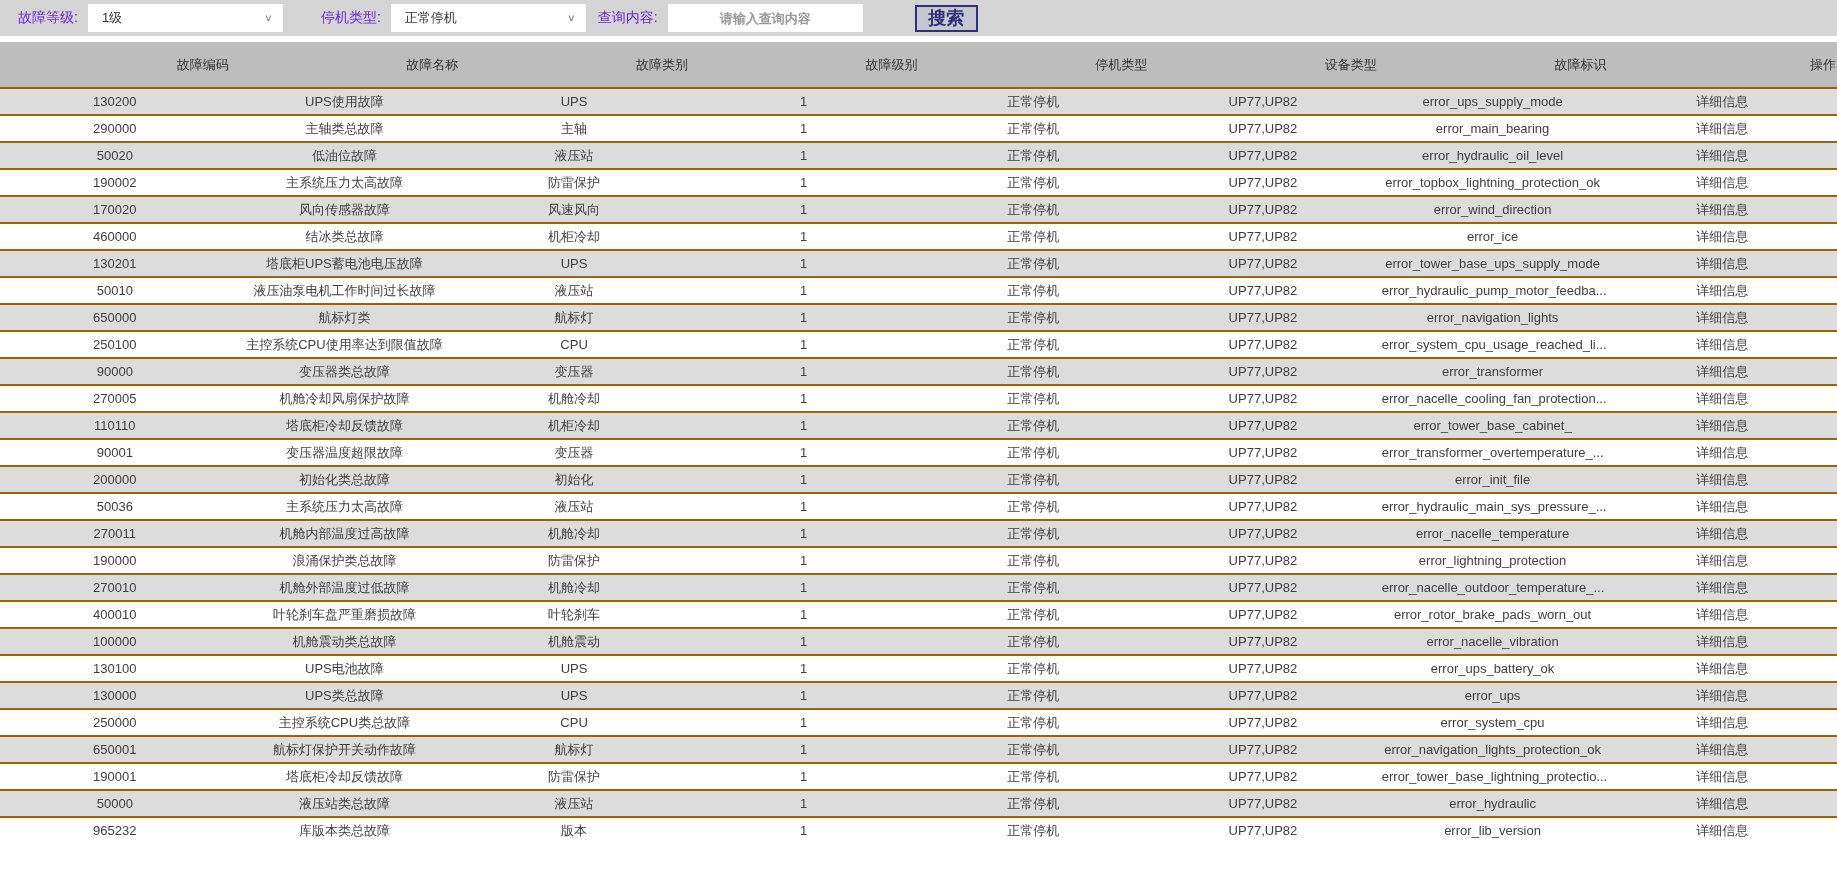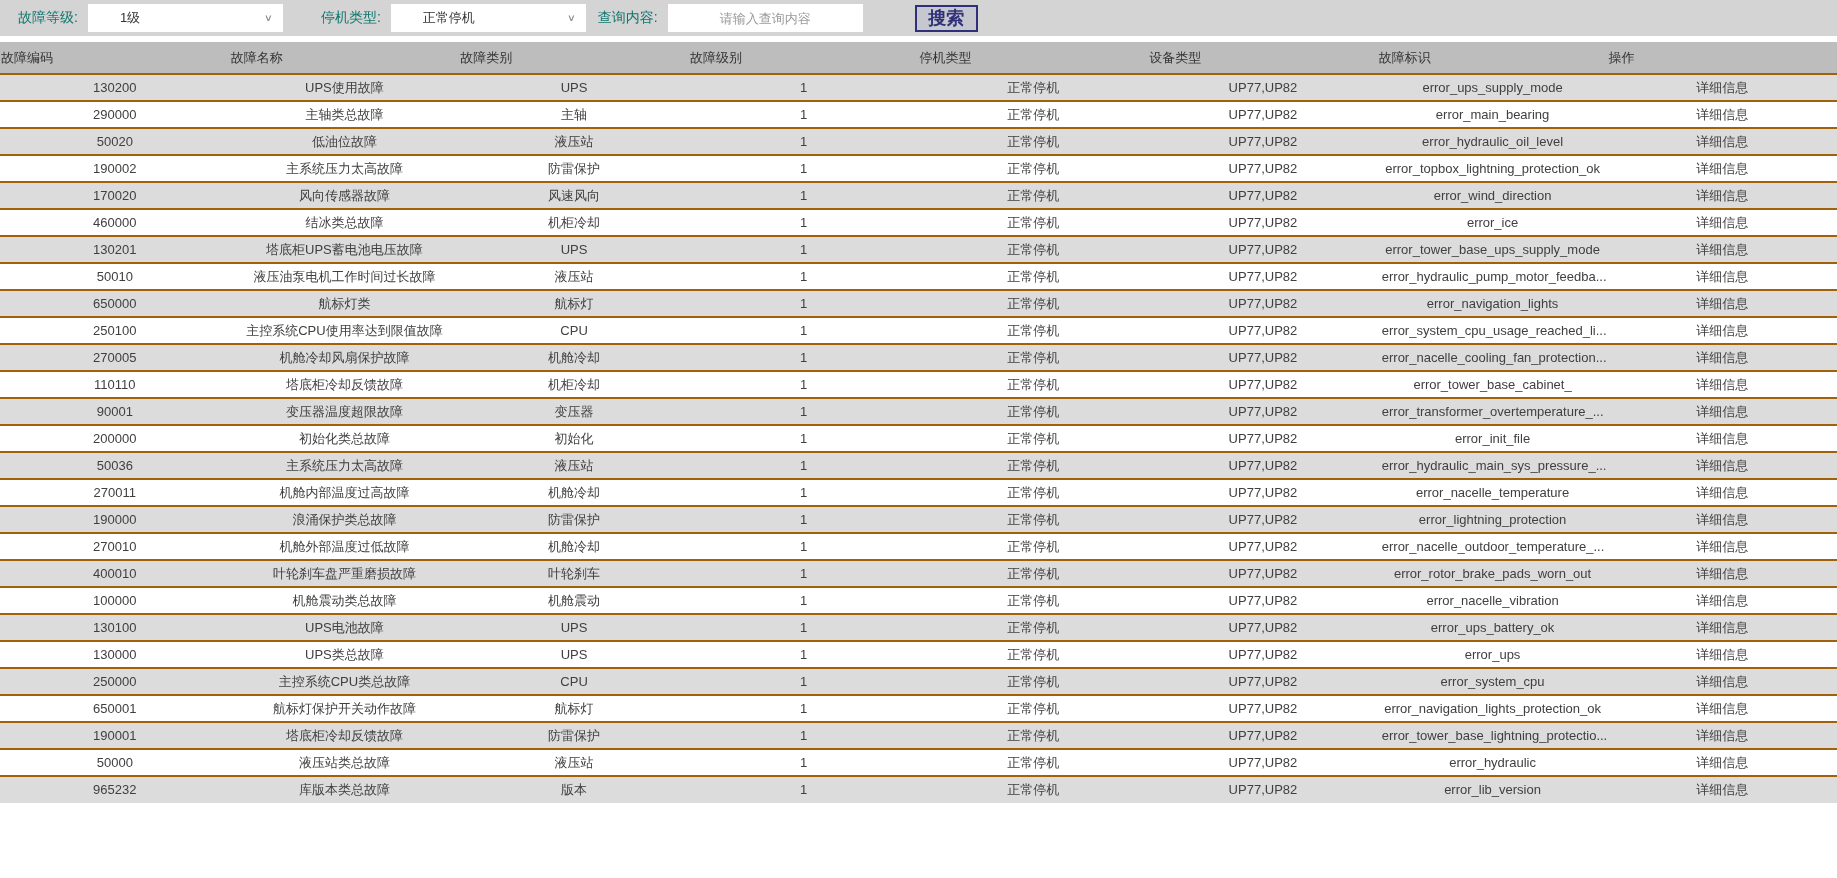--- a/index.html
+++ b/index.html
@@ -13,51 +13,52 @@
   html,body{margin:0;padding:0;}
   body{
     width:1837px;height:878px;overflow:hidden;background:#ffffff;
     font-family:"Liberation Sans","DejaVu Sans",sans-serif;color:#333;
   }
   
   .toolbar{
     height:36px;background:var(--toolbar-bg);
     display:flex;align-items:center;padding-left:18px;
   }
-  .toolbar .lbl{font-size:14px;color:#0f766e;white-space:nowrap;text-align:center;}
+  .toolbar .lbl{font-size:14px;color:#6d28d9;white-space:nowrap;text-align:center;}
   .select{
     width:195px;height:28px;background:#fff;margin-left:10px;
     display:flex;align-items:center;justify-content:space-between;
-    padding:0 10px 0 32px;cursor:pointer;
+    padding:0 10px 0 14px;cursor:pointer;
   }
   .select .val{font-size:13px;color:#333;}
   .select .chev{font-size:12px;color:#8a8a8a;transform:scaleY(0.8);}
   .gap-lg{margin-left:38px;}
   .gap-md{margin-left:12px;}
   .query-input{
     width:195px;height:28px;margin-left:10px;border:none;outline:none;
     background:#fff;font-size:13px;text-align:center;
     font-family:"Liberation Sans","DejaVu Sans",sans-serif;
+    font-weight:bold;
   }
   .query-input::placeholder{color:#9a9a9a;}
   .search-btn{
     margin-left:52px;width:63px;height:27px;
     background:#c7c7cf;border:2px solid var(--accent-navy);
     color:var(--accent-navy);font-size:18px;font-weight:600;
     font-family:"Liberation Sans","DejaVu Sans",sans-serif;
     cursor:pointer;line-height:1;padding:0;
   }
   
   .tbl-wrap{margin-top:6px;}
   table{
     width:100%;border-collapse:collapse;table-layout:fixed;
   }
   thead th{
-    height:32px;background:var(--header-bg);
-    font-size:13px;font-weight:400;color:#333;text-align:left;
+    height:46px;background:var(--header-bg);
+    font-size:13px;font-weight:400;color:#333;text-align:right;
     white-space:nowrap;overflow:hidden;
   }
   tbody td{
     height:27px;padding:0 4px;font-size:13px;color:var(--cell-text);
     text-align:center;white-space:nowrap;overflow:hidden;text-overflow:clip;
   }
   tbody tr{background:#ffffff;}
   tbody tr:nth-child(odd){background:var(--row-alt-bg);}
   tbody tr{border-top:2px solid #a16207;border-bottom:1px solid #fff;}
   .detail-link{cursor:pointer;color:var(--cell-text);}
@@ -193,20 +194,30 @@
           <td>250100</td>
           <td>主控系统CPU使用率达到限值故障</td>
           <td>CPU</td>
           <td>1</td>
           <td>正常停机</td>
           <td>UP77,UP82</td>
           <td>error_system_cpu_usage_reached_li...</td>
           <td><span class="detail-link">详细信息</span></td>
         </tr>
         <tr>
+          <td>90000</td>
+          <td>变压器类总故障</td>
+          <td>变压器</td>
+          <td>1</td>
+          <td>正常停机</td>
+          <td>UP77,UP82</td>
+          <td>error_transformer</td>
+          <td><span class="detail-link">详细信息</span></td>
+        </tr>
+        <tr>
           <td>270005</td>
           <td>机舱冷却风扇保护故障</td>
           <td>机舱冷却</td>
           <td>1</td>
           <td>正常停机</td>
           <td>UP77,UP82</td>
           <td>error_nacelle_cooling_fan_protection...</td>
           <td><span class="detail-link">详细信息</span></td>
         </tr>
         <tr>

